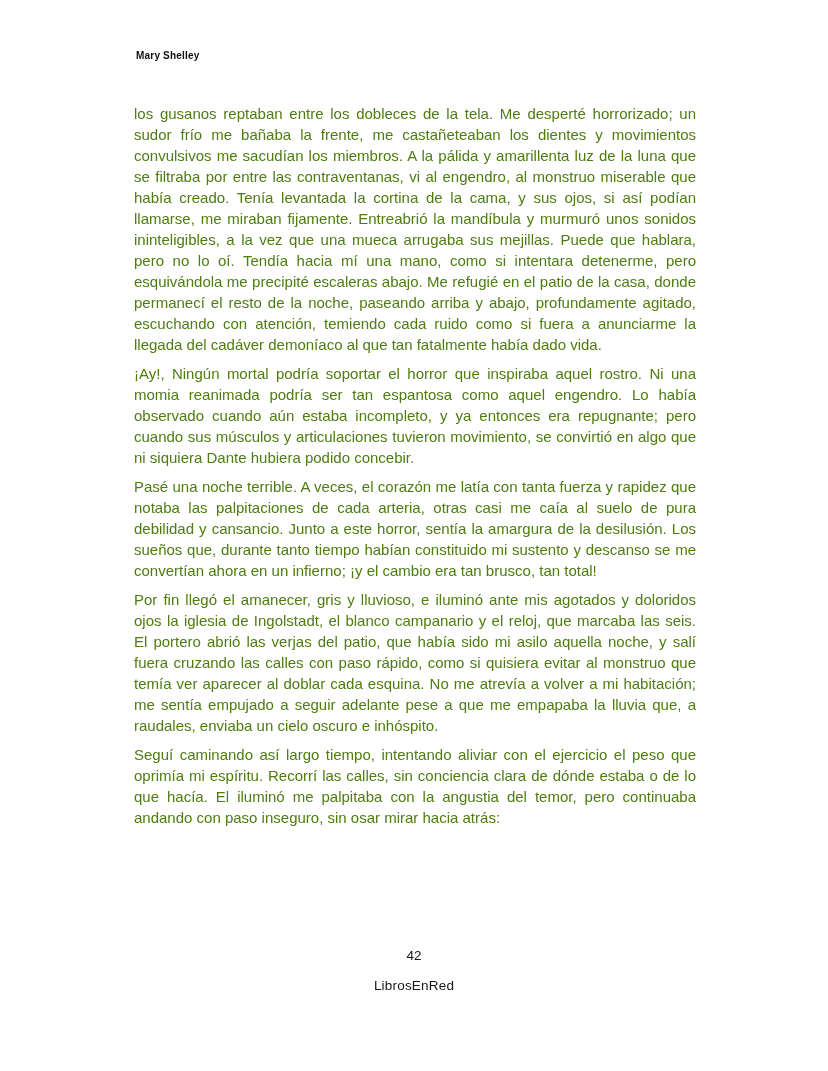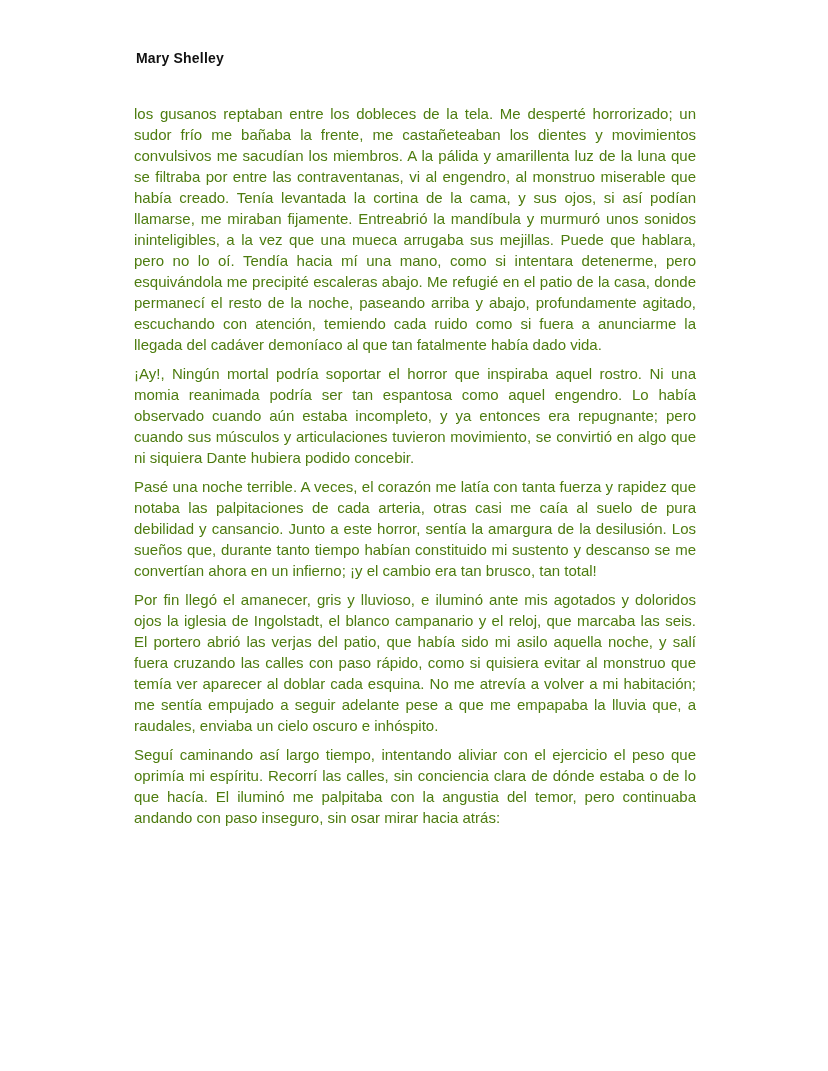--- a/index.html
+++ b/index.html
@@ -13,21 +13,21 @@
     height: 1071px;
     background: #ffffff;
     font-family: "Liberation Sans", sans-serif;
     color: #161616;
     overflow: hidden;
   }
   .running-header {
     position: absolute;
     left: 136px;
     top: 50px;
-    font-size: 14px;
+    font-size: 10px;
     font-weight: bold;
     letter-spacing: 0.2px;
     color: #111111;
   }
   .body-text {
     position: absolute;
     left: 134px;
     top: 103px;
     width: 562px;
     font-size: 15px;
@@ -64,15 +64,17 @@
   <div class="running-header">Mary Shelley</div>
 
   <div class="body-text">
     <p>los gusanos reptaban entre los dobleces de la tela. Me desperté horrorizado; un sudor frío me bañaba la frente, me castañeteaban los dientes y movimientos convulsivos me sacudían los miembros. A la pálida y amarillenta luz de la luna que se filtraba por entre las contraventanas, vi al engendro, al monstruo miserable que había creado. Tenía levantada la cortina de la cama, y sus ojos, si así podían llamarse, me miraban fijamente. Entreabrió la mandíbula y murmuró unos sonidos ininteligibles, a la vez que una mueca arrugaba sus mejillas. Puede que hablara, pero no lo oí. Tendía hacia mí una mano, como si intentara detenerme, pero esquivándola me precipité escaleras abajo. Me refugié en el patio de la casa, donde permanecí el resto de la noche, paseando arriba y abajo, profundamente agitado, escuchando con atención, temiendo cada ruido como si fuera a anunciarme la llegada del cadáver demoníaco al que tan fatalmente había dado vida.</p>
     <p>¡Ay!, Ningún mortal podría soportar el horror que inspiraba aquel rostro. Ni una momia reanimada podría ser tan espantosa como aquel engendro. Lo había observado cuando aún estaba incompleto, y ya entonces era repugnante; pero cuando sus músculos y articulaciones tuvieron movimiento, se convirtió en algo que ni siquiera Dante hubiera podido concebir.</p>
     <p>Pasé una noche terrible. A veces, el corazón me latía con tanta fuerza y rapidez que notaba las palpitaciones de cada arteria, otras casi me caía al suelo de pura debilidad y cansancio. Junto a este horror, sentía la amargura de la desilusión. Los sueños que, durante tanto tiempo habían constituido mi sustento y descanso se me convertían ahora en un infierno; ¡y el cambio era tan brusco, tan total!</p>
     <p>Por fin llegó el amanecer, gris y lluvioso, e iluminó ante mis agotados y doloridos ojos la iglesia de Ingolstadt, el blanco campanario y el reloj, que marcaba las seis. El portero abrió las verjas del patio, que había sido mi asilo aquella noche, y salí fuera cruzando las calles con paso rápido, como si quisiera evitar al monstruo que temía ver aparecer al doblar cada esquina. No me atrevía a volver a mi habitación; me sentía empujado a seguir adelante pese a que me empapaba la lluvia que, a raudales, enviaba un cielo oscuro e inhóspito.</p>
     <p>Seguí caminando así largo tiempo, intentando aliviar con el ejercicio el peso que oprimía mi espíritu. Recorrí las calles, sin conciencia clara de dónde estaba o de lo que hacía. El iluminó me palpitaba con la angustia del temor, pero continuaba andando con paso inseguro, sin osar mirar hacia atrás:</p>
   </div>
 
+  <div class="footer-line page-number">42</div>
 
+  <div class="footer-line publisher">LibrosEnRed</div>
 
 </div>
 
 </body></html>

